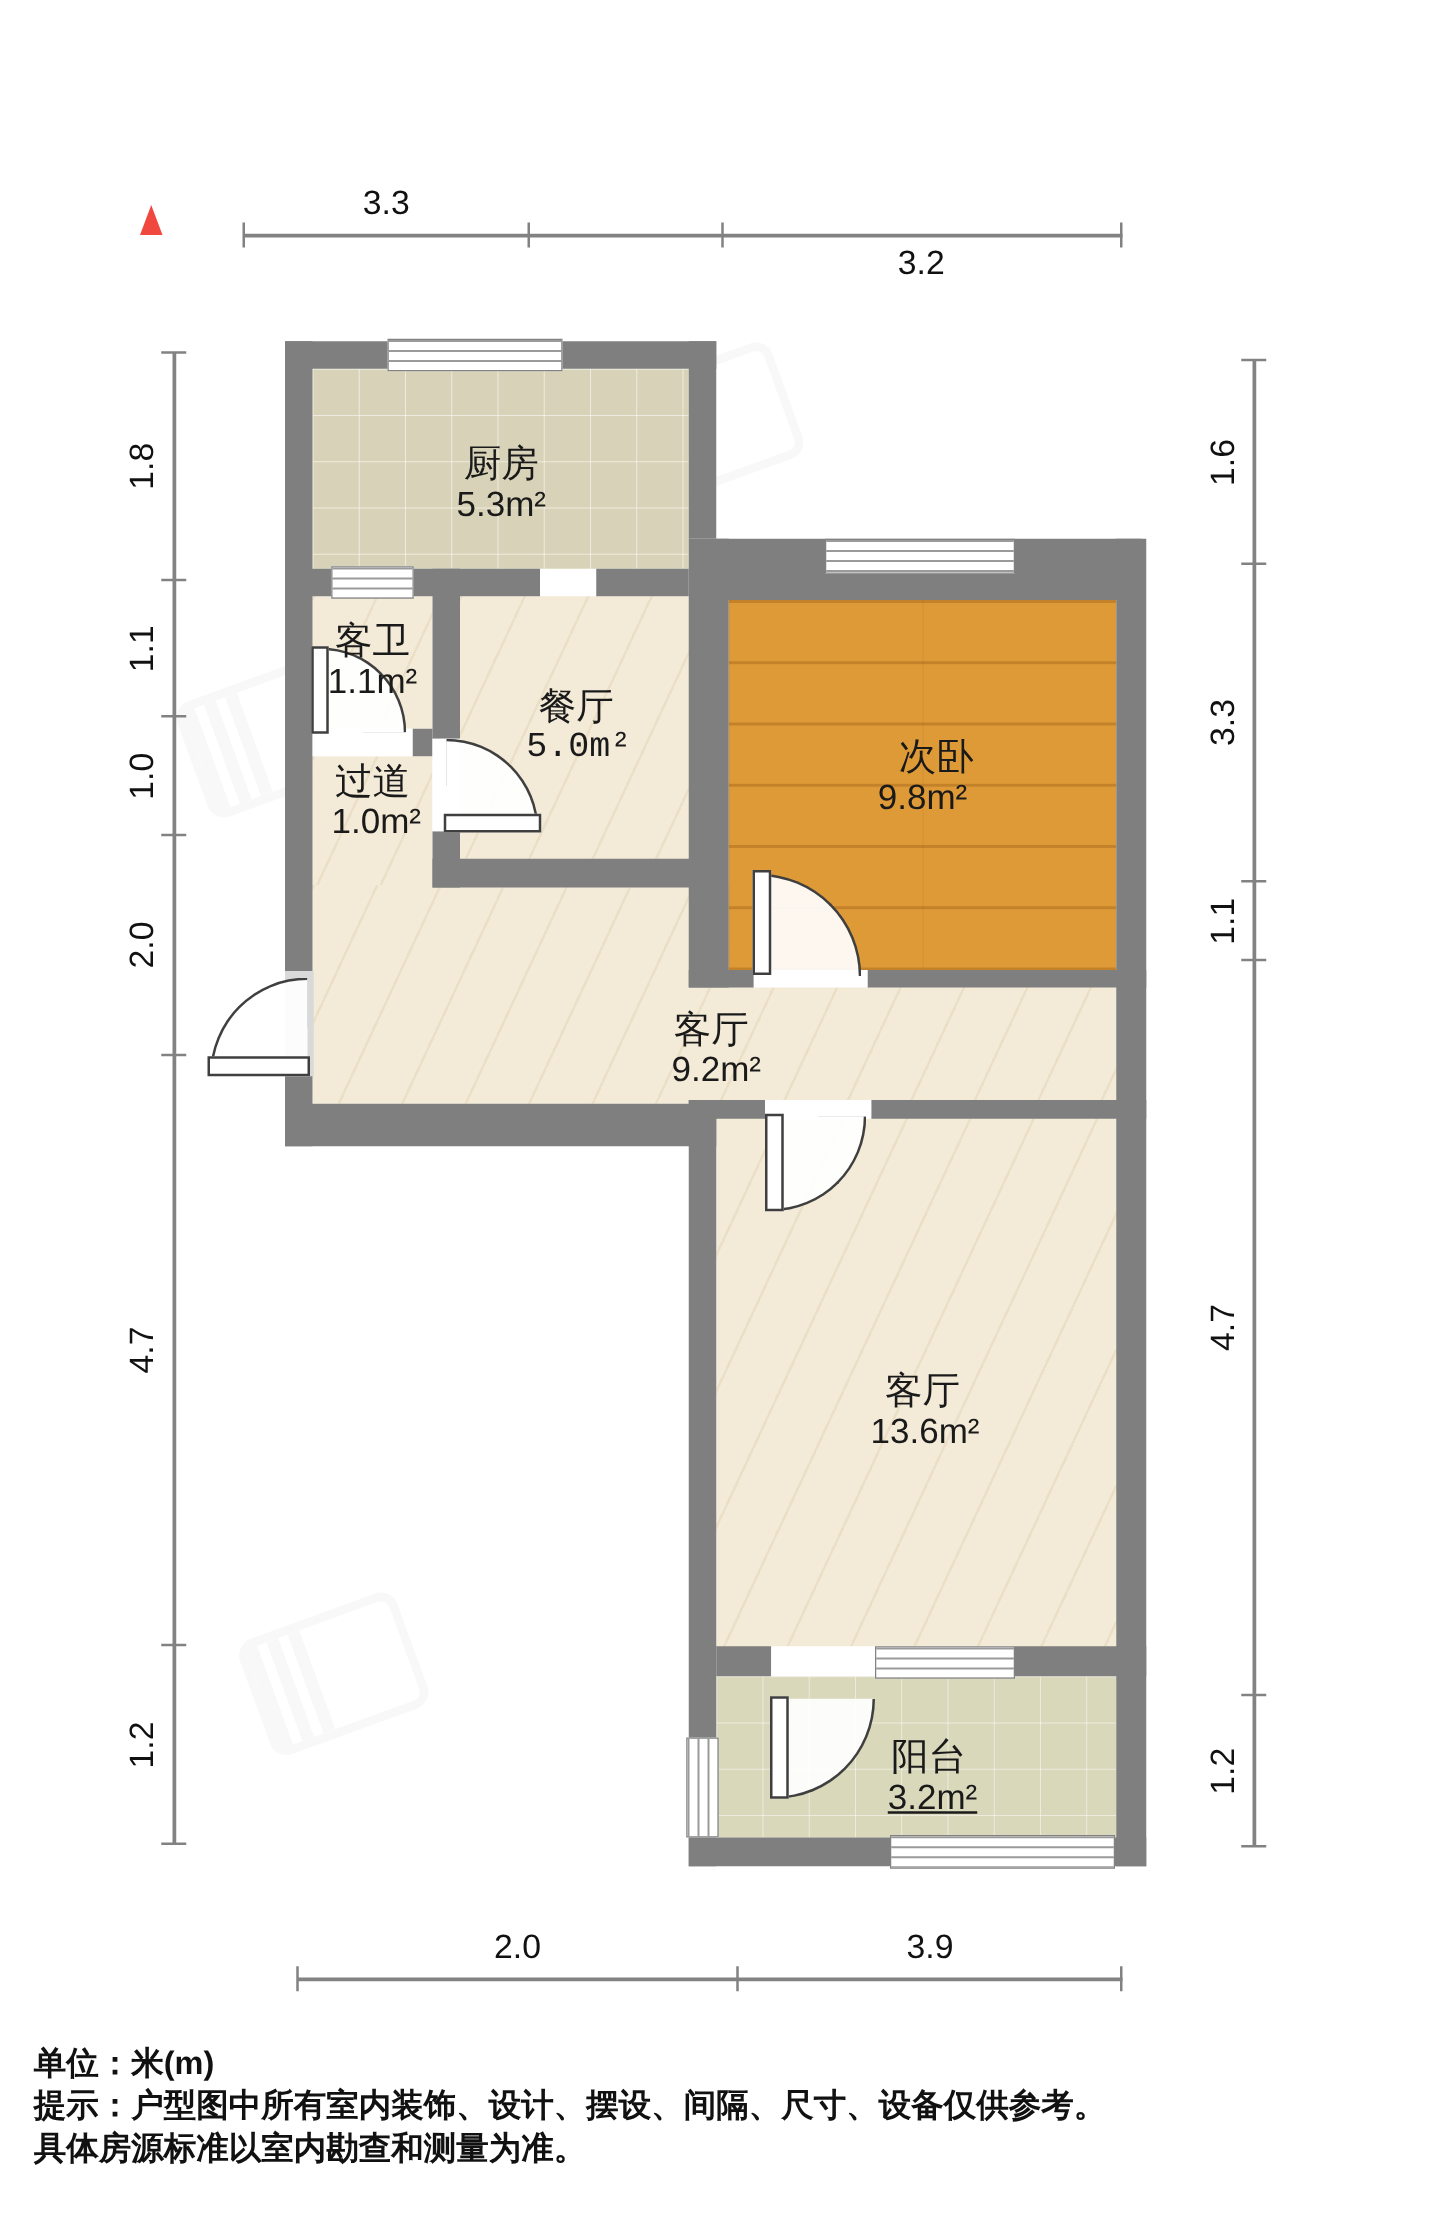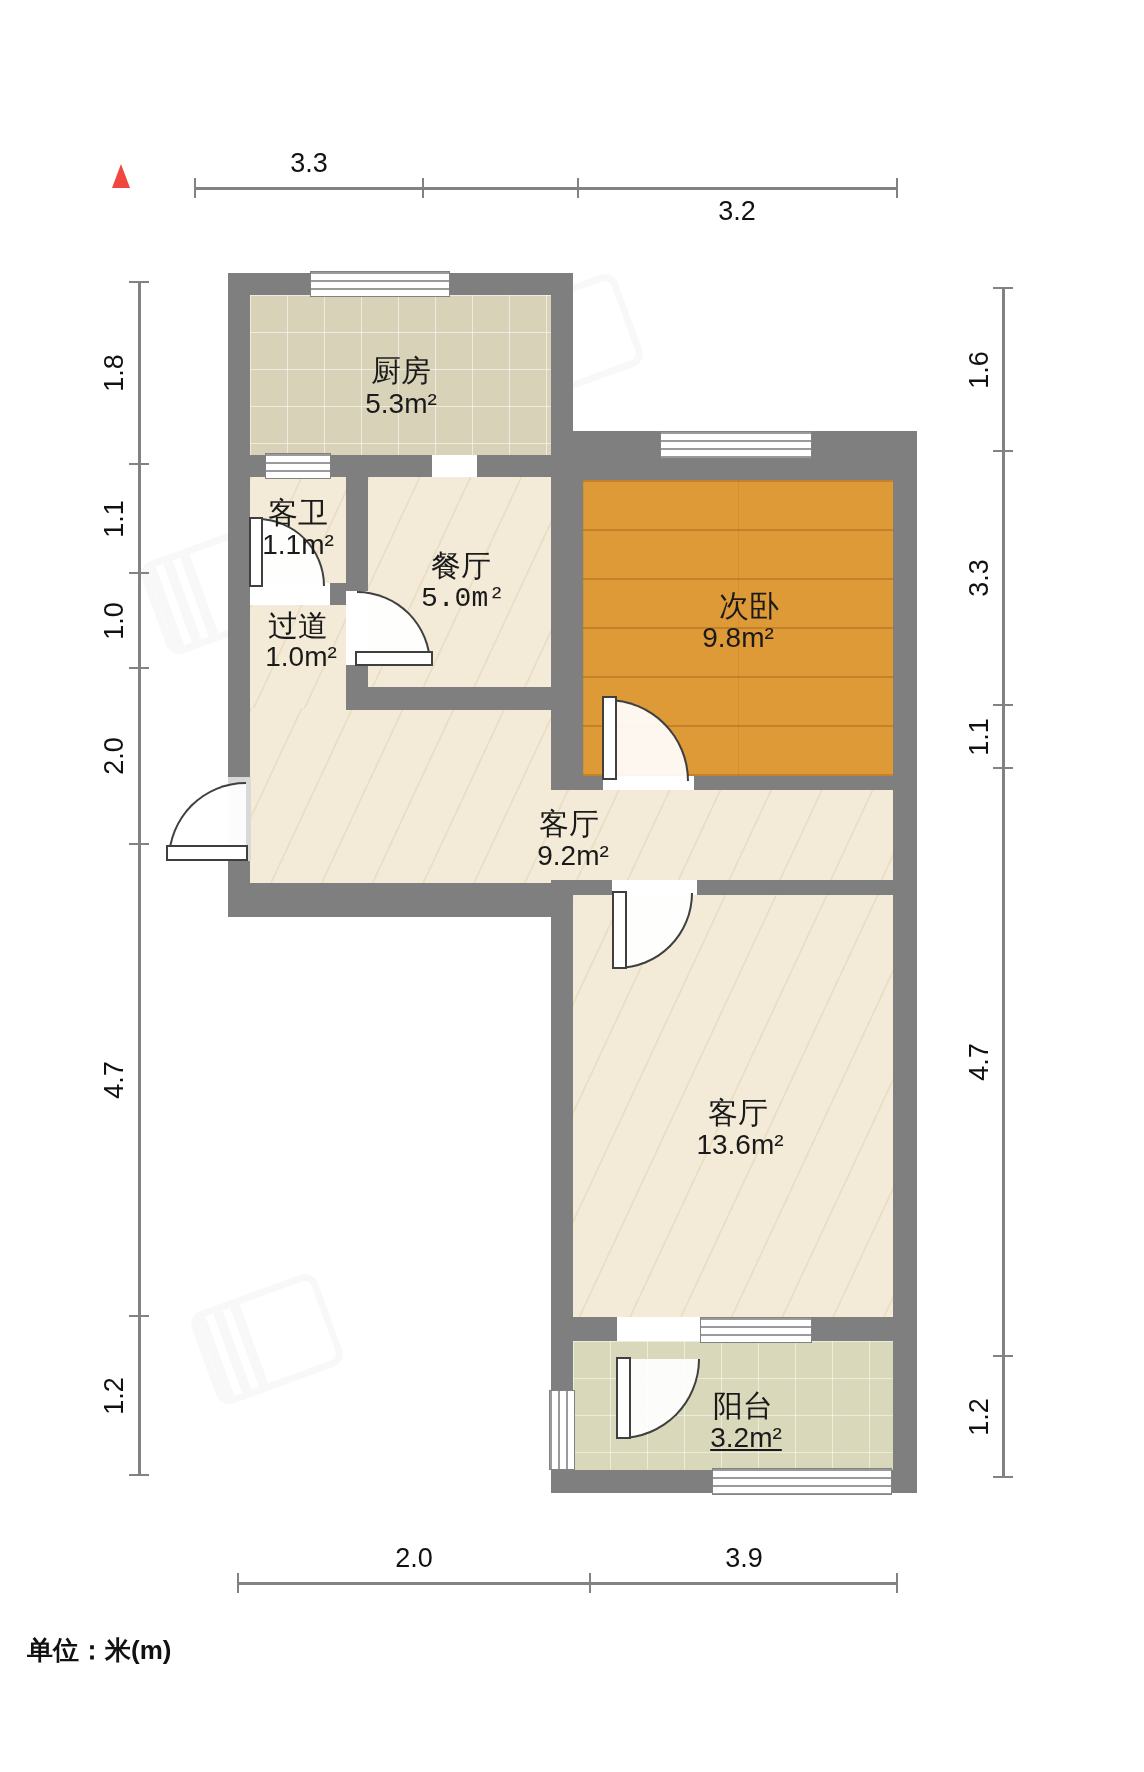--- a/index.html
+++ b/index.html
@@ -184,14 +184,16 @@
   <div class="abs tick-h" style="left:993px;top:767px;"></div>
   <div class="abs tick-h" style="left:993px;top:1355px;"></div>
   <div class="abs tick-h" style="left:993px;top:1476px;"></div>
   <div class="abs dlabel rot" style="left:979px;top:370px;">1.6</div>
   <div class="abs dlabel rot" style="left:979px;top:578px;">3.3</div>
   <div class="abs dlabel rot" style="left:979px;top:737px;">1.1</div>
   <div class="abs dlabel rot" style="left:979px;top:1062px;">4.7</div>
   <div class="abs dlabel rot" style="left:979px;top:1417px;">1.2</div>
 
   <div class="abs footer-line" style="left:27px;top:1633px;">单位：米(m)</div>
+  <div class="abs footer-line" style="left:27px;top:1667px;">提示：户型图中所有室内装饰、设计、摆设、间隔、尺寸、设备仅供参考。</div>
+  <div class="abs footer-line" style="left:27px;top:1701px;">具体房源标准以室内勘查和测量为准。</div>
 
 </div>
 
 </body></html>

